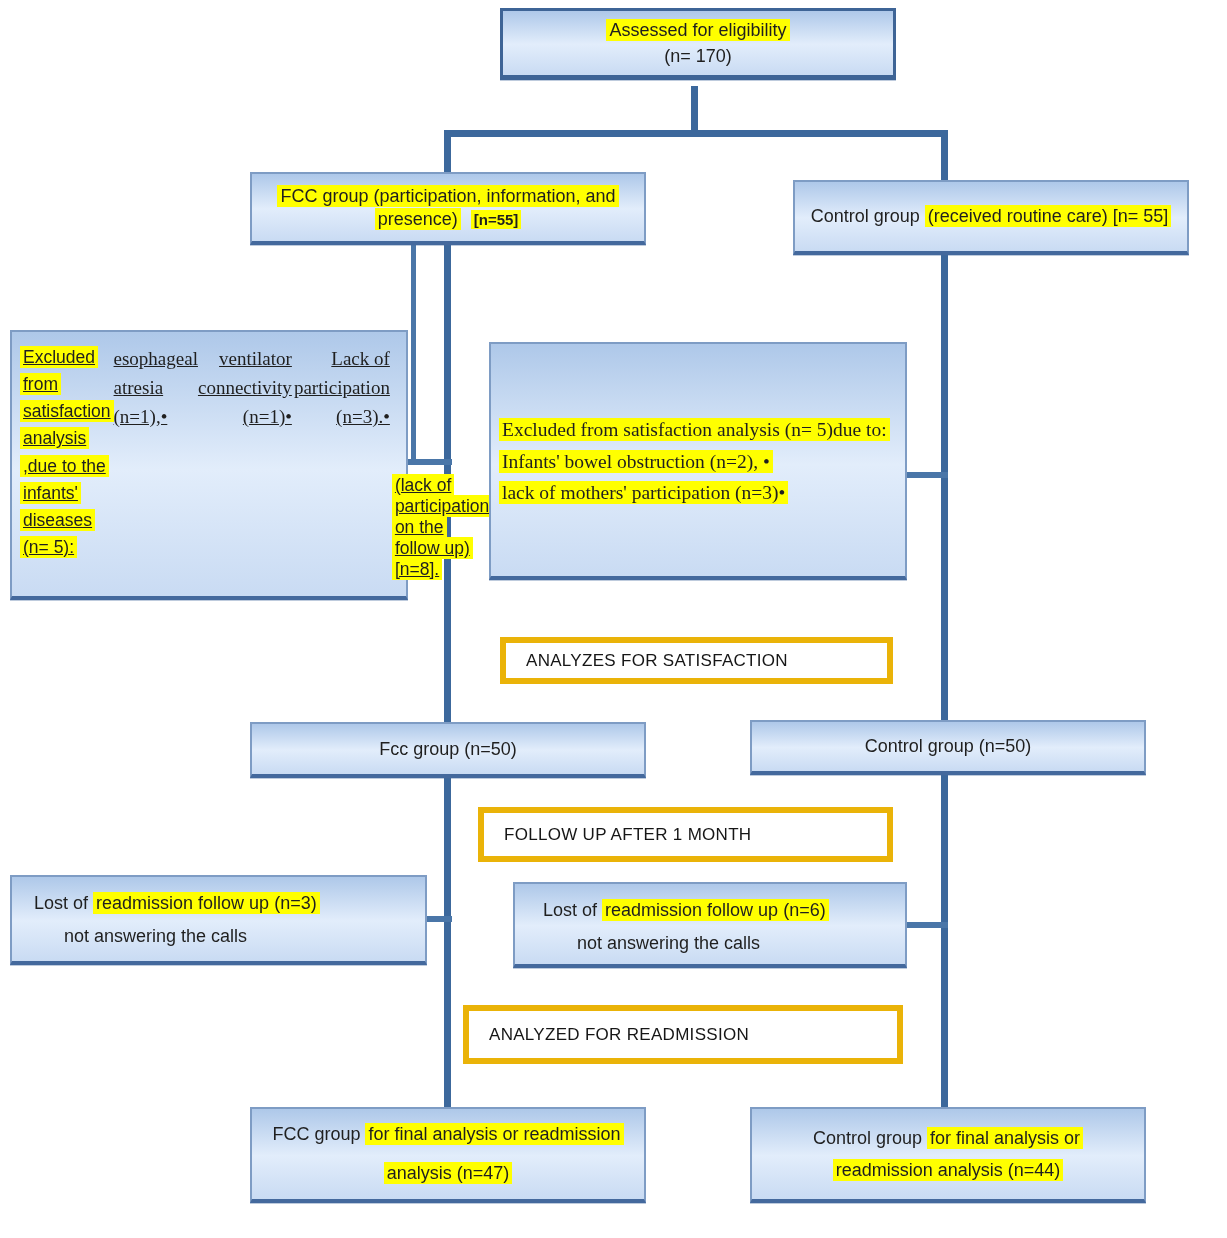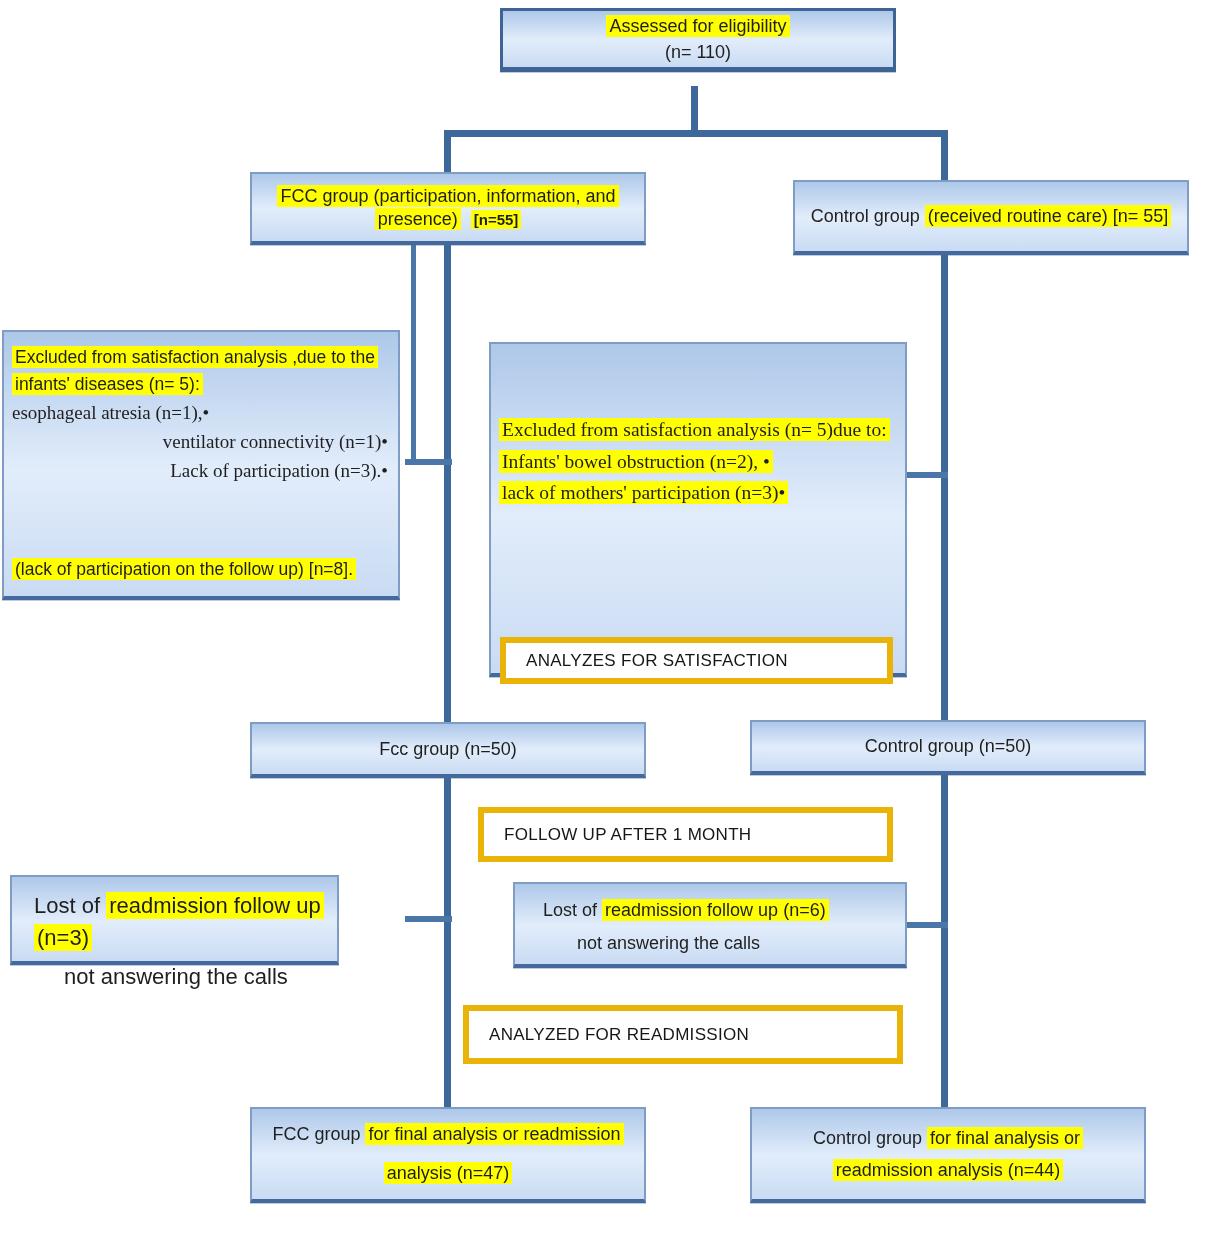--- a/index.html
+++ b/index.html
@@ -26,37 +26,37 @@
     border:2px solid #7e9cc4;border-bottom:4px solid #44699d;
     box-shadow:0 1px 0 rgba(68,105,157,0.35);
   }
   .strong{border:3px solid #3e6496;border-bottom:5px solid #3e6496;}
   .white{background:#ffffff;border:6px solid #eab308;display:flex;align-items:center;}
   .white .wlabel{font-size:17px;letter-spacing:.3px;padding-left:20px;color:#161616;}
   .center{display:flex;flex-direction:column;justify-content:center;align-items:center;text-align:center;}
   .hl{background:#ffff00;padding:1px 3px;-webkit-box-decoration-break:clone;box-decoration-break:clone;}
   .serif{font-family:"Liberation Serif",serif;}
   
-  #b-assessed{left:500px;top:8px;width:396px;height:64px;gap:5px;font-size:18px;}
+  #b-assessed{left:500px;top:8px;width:396px;height:72px;gap:5px;font-size:18px;}
   #b-fcc{left:250px;top:172px;width:396px;height:73px;gap:2px;font-size:18px;}
   #b-fcc .nnum{font-size:15px;font-weight:bold;}
   #b-control{left:750px;top:180px;width:396px;height:75px;font-size:18px;margin-left:43px;}
-  #b-excl-left{left:2px;top:330px;width:398px;height:270px;display:flex;flex-direction:column;
-    padding:12px 8px 16px 8px;}
+  #b-excl-left{left:10px;top:330px;width:398px;height:270px;display:flex;flex-direction:row;
+    padding:12px 8px 16px 8px;text-decoration:underline;}
   #b-excl-left .hdr{font-size:17.5px;line-height:1.55;}
   #b-excl-left .it{font-size:19px;line-height:1.53;}
   #b-excl-left .right{text-align:right;padding-right:2px;}
   #b-excl-left .ftr{margin-top:auto;font-size:17.5px;}
-  #b-excl-mid{left:489px;top:342px;width:418px;height:335px;padding:70px 8px 0 8px;
+  #b-excl-mid{left:489px;top:342px;width:418px;height:238px;padding:70px 8px 0 8px;
     font-size:19.5px;line-height:1.62;}
   #b-analyzes{left:500px;top:637px;width:393px;height:47px;}
   #b-fcc50{left:250px;top:722px;width:396px;height:56px;font-size:18px;}
   #b-control50{left:750px;top:720px;width:396px;height:55px;font-size:18px;}
   #b-followup{left:478px;top:807px;width:415px;height:55px;}
-  #b-lost-left{left:10px;top:875px;width:329px;height:90px;padding-top:13px;font-size:22px;line-height:1.45;}
+  #b-lost-left{left:10px;top:875px;width:417px;height:90px;padding-top:13px;font-size:18px;line-height:1.45;}
   #b-lost-left .l1{padding-left:22px;}
   #b-lost-left .l2{padding-left:52px;margin-top:7px;}
   #b-lost-mid{left:513px;top:882px;width:394px;height:86px;padding-top:13px;font-size:18px;line-height:1.45;}
   #b-lost-mid .l1{padding-left:28px;}
   #b-lost-mid .l2{padding-left:62px;margin-top:7px;}
   #b-analyzed{left:463px;top:1005px;width:440px;height:59px;}
   #b-final-fcc{left:250px;top:1107px;width:396px;height:96px;gap:18px;font-size:18px;}
   #b-final-control{left:750px;top:1107px;width:396px;height:96px;gap:11px;font-size:18px;}
 </style>
 </head>
@@ -69,21 +69,21 @@
   <div class="line" id="l-left-v"></div>
   <div class="line" id="l-right-v"></div>
   <div class="line thin" id="l-elbow-v"></div>
   <div class="line thin" id="l-elbow-h"></div>
   <div class="line thin" id="l-mid-h"></div>
   <div class="line thin" id="l-lostl-h"></div>
   <div class="line thin" id="l-lostm-h"></div>
 
   <div class="box blue strong center" id="b-assessed">
     <div><span class="hl">Assessed for eligibility</span></div>
-    <div>(n= 110)</div>
+    <div>(n= 170)</div>
   </div>
 
   <div class="box blue center" id="b-fcc">
     <div><span class="hl">FCC group (participation, information, and</span></div>
     <div><span class="hl">presence)</span>&nbsp;&nbsp;<span class="hl nnum">[n=55]</span></div>
   </div>
 
   <div class="box blue center" id="b-control">
     <div><span>Control group </span><span class="hl">(received routine care) [n= 55]</span></div>
   </div>

